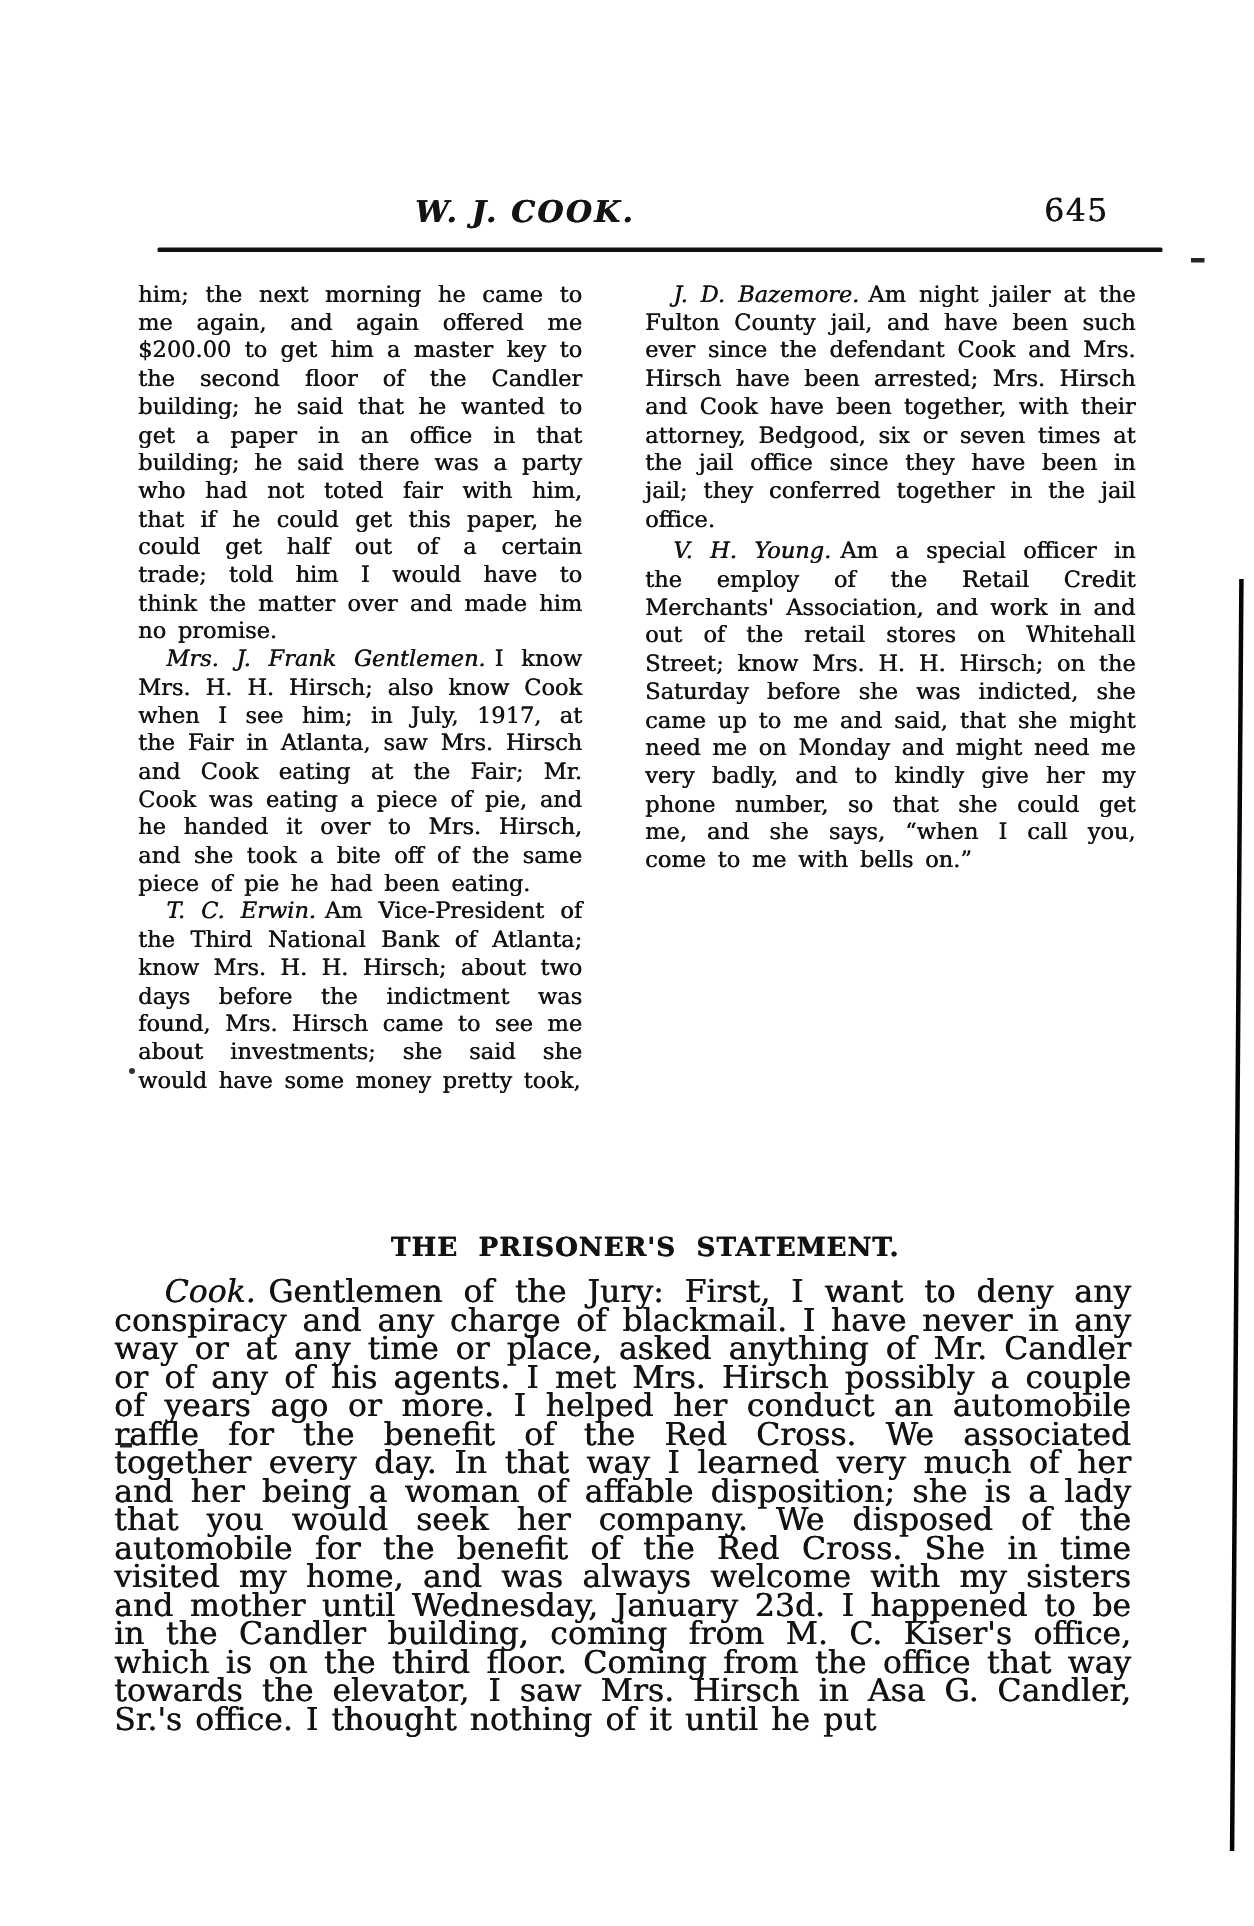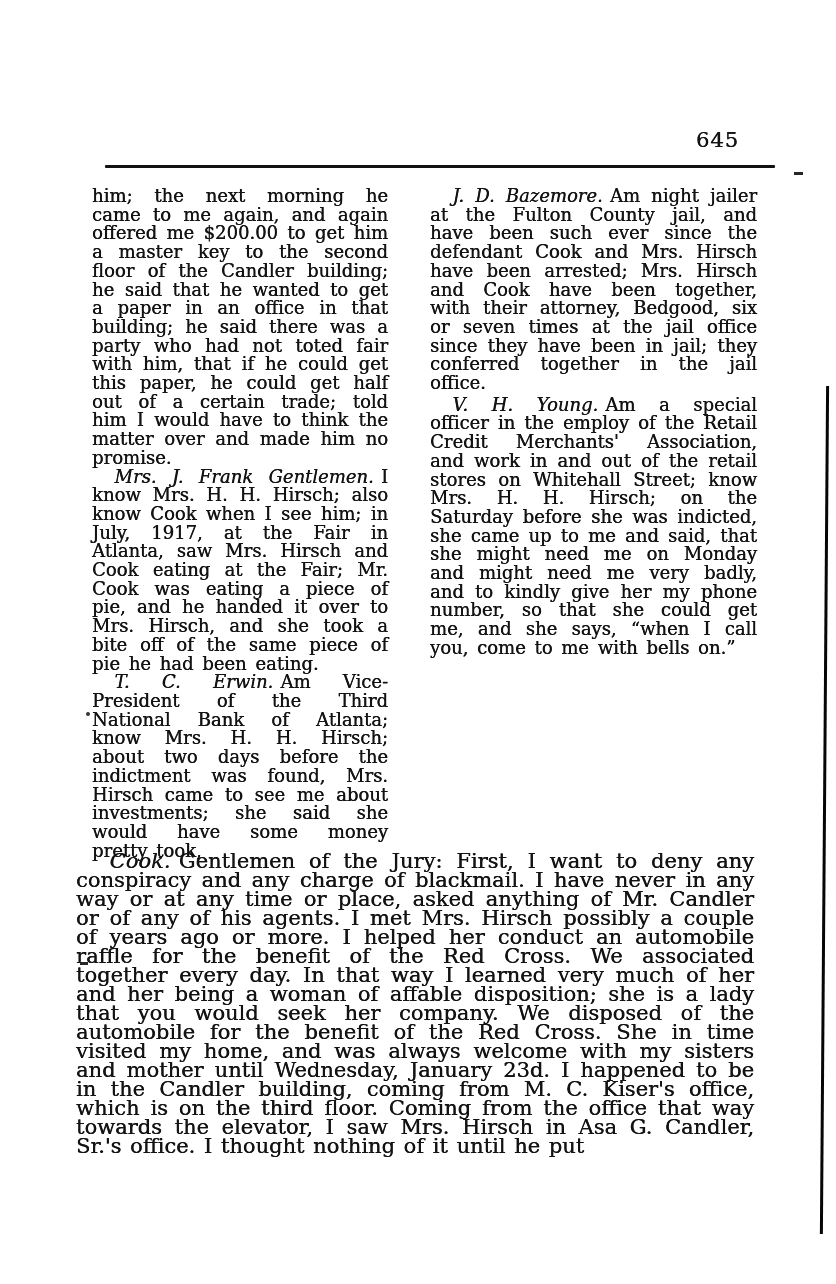--- a/index.html
+++ b/index.html
@@ -47,21 +47,21 @@
     height: 3px;
     background: #121212;
     border-radius: 1px;
   }
 
   
   .col {
     position: absolute;
     top: 187px;
     text-align: justify;
-    font-size: 18px;
+    font-size: 15px;
     line-height: 18.7px;
     word-spacing: 3px;
   }
   .col-left  { left: 92px;  width: 296px; }
   .col-right { left: 430px; width: 327px; }
   .col p { margin: 0; }
   .col p.indent { text-indent: 1.25em; }
   .col-right p + p { margin-top: 3px; }
   .speaker { font-style: italic; margin-right: 0.4em; }
 
@@ -104,36 +104,38 @@
   .speck { position: absolute; background: #262626; }
   .speck-right-margin { left: 794px; top: 172px; width: 9px; height: 3px; }
   .speck-left-margin-dash { left: 80px; top: 962px; width: 8px; height: 3px; }
   .speck-left-margin-dot { left: 86px; top: 712px; width: 4px; height: 4px; border-radius: 50%; background: #333; }
 </style>
 </head>
 <body>
 
 <div class="page">
 
+  <div class="running-title">W. J. COOK.</div>
 
   <div class="page-number">645</div>
 
   <div class="head-rule"></div>
 
   <div class="col col-left">
     <p><span>him; the next morning he came to me again, and again offered me $200.00 to get him a master key to the second floor of the Candler building; he said that he wanted to get a paper in an office in that building; he said there was a party who had not toted fair with him, that if he could get this paper, he could get half out of a certain trade; told him I would have to think the matter over and made him no promise.</span></p>
     <p class="indent"><i class="speaker">Mrs. J. Frank Gentlemen.</i><span>I know Mrs. H. H. Hirsch; also know Cook when I see him; in July, 1917, at the Fair in Atlanta, saw Mrs. Hirsch and Cook eating at the Fair; Mr. Cook was eating a piece of pie, and he handed it over to Mrs. Hirsch, and she took a bite off of the same piece of pie he had been eating.</span></p>
     <p class="indent"><i class="speaker">T. C. Erwin.</i><span>Am Vice-President of the Third National Bank of Atlanta; know Mrs. H. H. Hirsch; about two days before the indictment was found, Mrs. Hirsch came to see me about investments; she said she would have some money pretty took,</span></p>
   </div>
 
   <div class="col col-right">
     <p class="indent"><i class="speaker">J. D. Bazemore.</i><span>Am night jailer at the Fulton County jail, and have been such ever since the defendant Cook and Mrs. Hirsch have been arrested; Mrs. Hirsch and Cook have been together, with their attorney, Bedgood, six or seven times at the jail office since they have been in jail; they conferred together in the jail office.</span></p>
     <p class="indent"><i class="speaker">V. H. Young.</i><span>Am a special officer in the employ of the Retail Credit Merchants' Association, and work in and out of the retail stores on Whitehall Street; know Mrs. H. H. Hirsch; on the Saturday before she was indicted, she came up to me and said, that she might need me on Monday and might need me very badly, and to kindly give her my phone number, so that she could get me, and she says, “when I call you, come to me with bells on.”</span></p>
   </div>
 
+  <div class="statement-heading">THE PRISONER'S STATEMENT.</div>
 
   <p class="statement-par"><i class="speaker">Cook.</i><span>Gentlemen of the Jury: First, I want to deny any conspiracy and any charge of blackmail. I have never in any way or at any time or place, asked anything of Mr. Candler or of any of his agents. I met Mrs. Hirsch possibly a couple of years ago or more. I helped her conduct an automobile raffle for the benefit of the Red Cross. We associated together every day. In that way I learned very much of her and her being a woman of affable disposition; she is a lady that you would seek her company. We disposed of the automobile for the benefit of the Red Cross. She in time visited my home, and was always welcome with my sisters and mother until Wednesday, January 23d. I happened to be in the Candler building, coming from M. C. Kiser's office, which is on the third floor. Coming from the office that way towards the elevator, I saw Mrs. Hirsch in Asa G. Candler, Sr.'s office. I thought nothing of it until he put</span></p>
 
   <div class="scan-line"></div>
   <div class="speck speck-right-margin"></div>
   <div class="speck speck-left-margin-dash"></div>
   <div class="speck speck-left-margin-dot"></div>
 
 </div>
 

